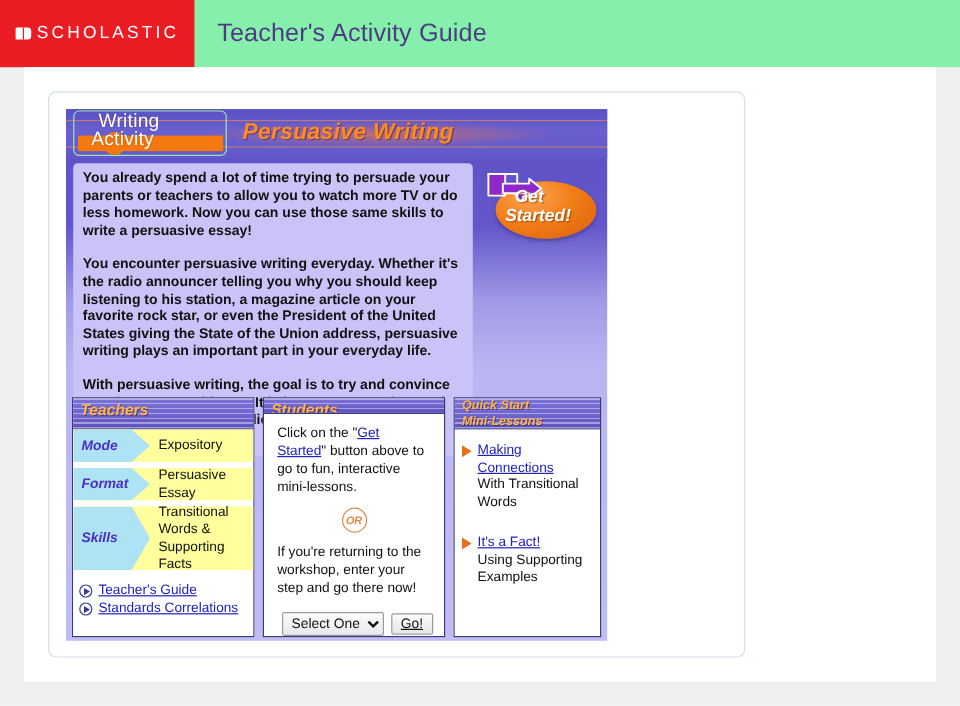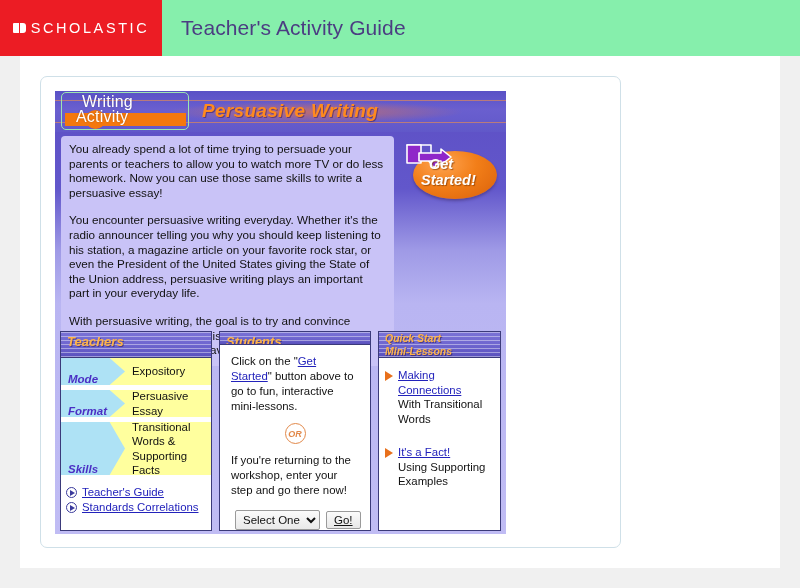--- a/index.html
+++ b/index.html
@@ -138,21 +138,21 @@
     position: absolute;
     left: 6px; top: 45px;
     width: 333px;
     padding: 6px 8px 8px 8px;
     background: #c9c3f7;
     border-radius: 4px;
     color: #111;
     font-size: 11.7px;
     line-height: 14.6px;
   }
-  .intro p { margin: 0 0 13px 0; }
+  .intro p { margin: 0 0 13px 0; font-weight: bold; }
   .intro p:last-child { margin-bottom: 0; }
 
   
   .getstarted {
     position: absolute;
     left: 346px; top: 52px;
     width: 98px; height: 58px;
   }
   .gs-oval {
     position: absolute; left: 12px; top: 8px;
@@ -231,21 +231,21 @@
     background: #ffff9e;
     display: flex;
     align-items: stretch;
     margin-bottom: 5px;
   }
   .trow .tag {
     position: relative;
     width: 64px;
     flex: none;
     display: flex;
-    align-items: flex-end;
+    align-items: center;
     padding-left: 7px;
     color: #4b2fc4;
     font-size: 11.5px;
     font-style: italic;
     font-weight: bold;
   }
   .trow .tag .shape {
     position: absolute; left: 0; top: 0; bottom: 0; right: 0;
     background: #aee2f5;
     clip-path: polygon(0 0, 76% 0, 100% 50%, 76% 100%, 0 100%);

